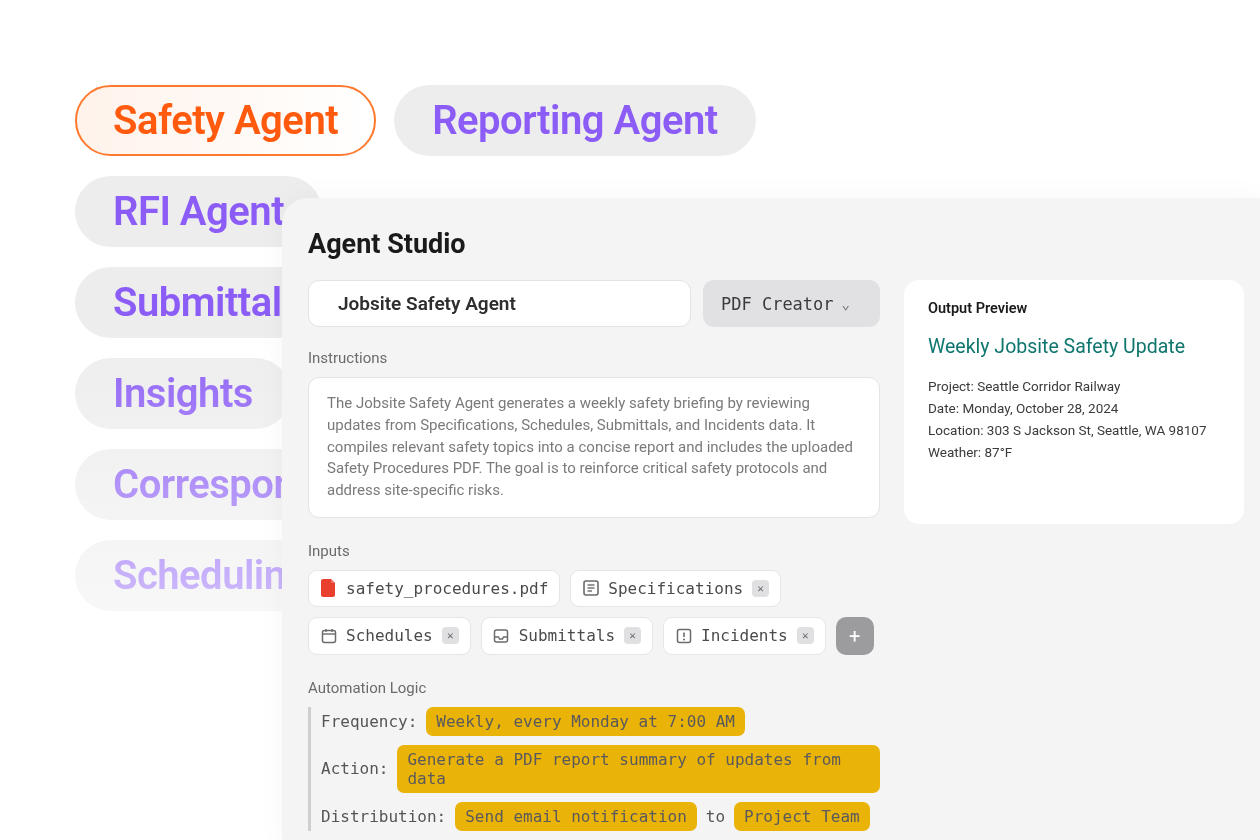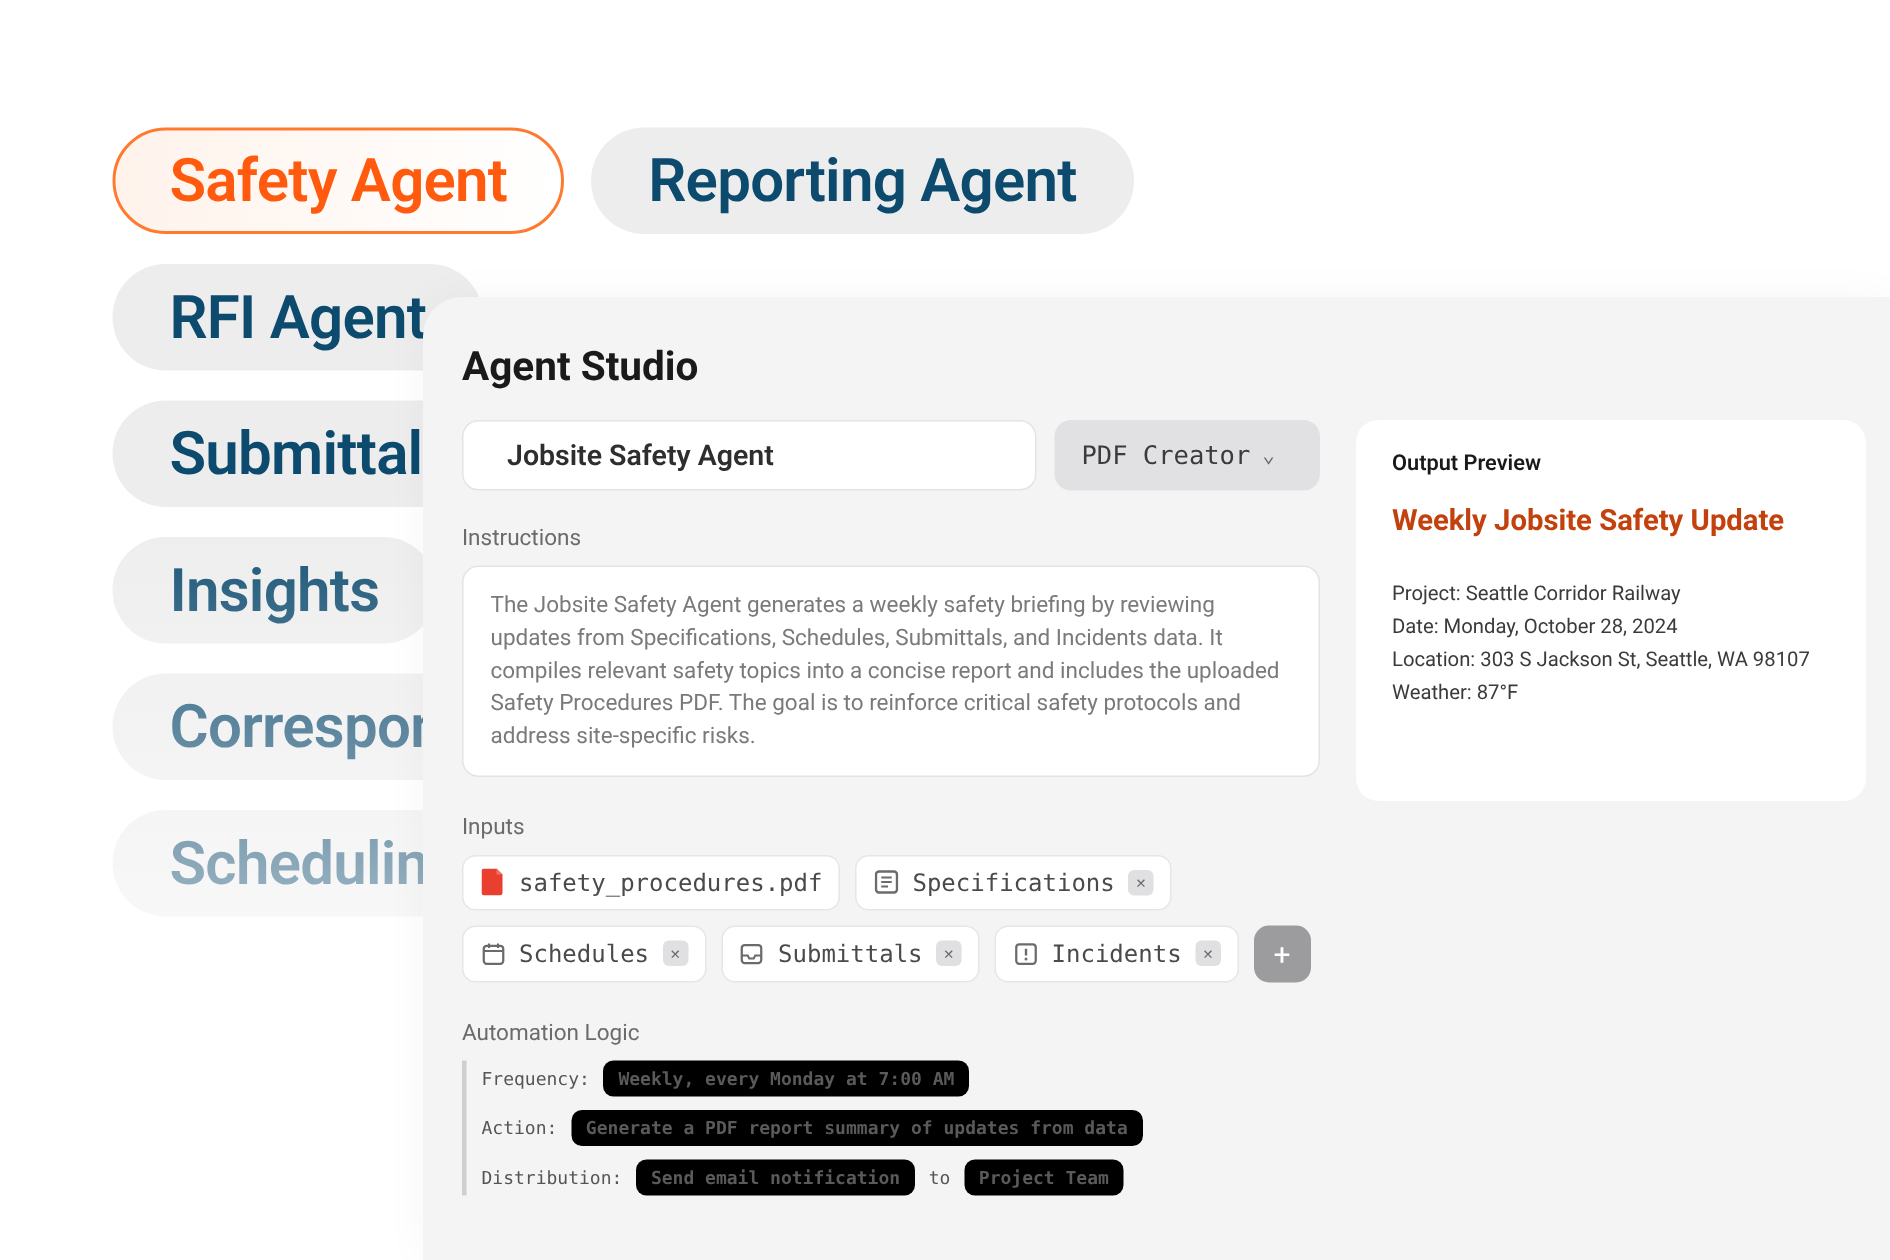--- a/index.html
+++ b/index.html
@@ -19,21 +19,21 @@
     flex-direction: column;
     gap: 20px;
   }
   .pill-row { display: flex; gap: 18px; }
   .pill {
     display: inline-flex;
     align-items: center;
     padding: 12px 38px;
     border-radius: 999px;
     background: #ededed;
-    color: #0c4a6e;
+    color: #8b5cf6;
     font-size: 40px;
     font-weight: 600;
     white-space: nowrap;
     letter-spacing: -0.5px;
   }
   .pill.active {
     background: linear-gradient(90deg, #fff3eb, #ffffff);
     color: #ff5a0d;
     border: 2.5px solid #ff7a2f;
     padding: 10px 36px;
@@ -141,50 +141,49 @@
   }
   .logic-block {
     border-left: 3px solid #cfcfd1;
     padding-left: 10px;
     display: flex; flex-direction: column; gap: 9px;
     margin-bottom: 10px;
   }
   .logic-row {
     display: flex; align-items: center; gap: 9px;
     font-family: ui-monospace, "SF Mono", Menlo, Consolas, monospace;
-    font-size: 12px;
+    font-size: 16px;
     color: #555557;
   }
   .logic-key { }
   .logic-val {
-    background: #000000;
+    background: #eab308;
     border-radius: 7px;
     padding: 5px 10px;
     color: #5a5a5c;
-    font-weight: bold;
   }
   .preview-card {
     background: #fff;
     border-radius: 15px;
     padding: 20px 24px 60px 24px;
     width: 340px;
     flex-shrink: 0;
     margin-top: 0;
   }
   .preview-label {
     font-size: 14.5px;
     font-weight: 600;
     color: #1a1a1a;
     margin-bottom: 18px;
   }
   .preview-title {
     font-size: 19.5px;
-    font-weight: 700;
-    color: #c2410c;
-    margin-bottom: 28px;
+    font-weight: 400;
+    color: #0f766e;
+    margin-bottom: 18px;
   }
   .preview-meta { font-size: 13.5px; color: #3b3b3d; line-height: 1.55; }
   .preview-meta div { margin-bottom: 1px; }
 </style>
 </head>
 <body>
 
 <div class="background-pills">
   <div class="pill-row">
     <div class="pill active">Safety Agent</div>

